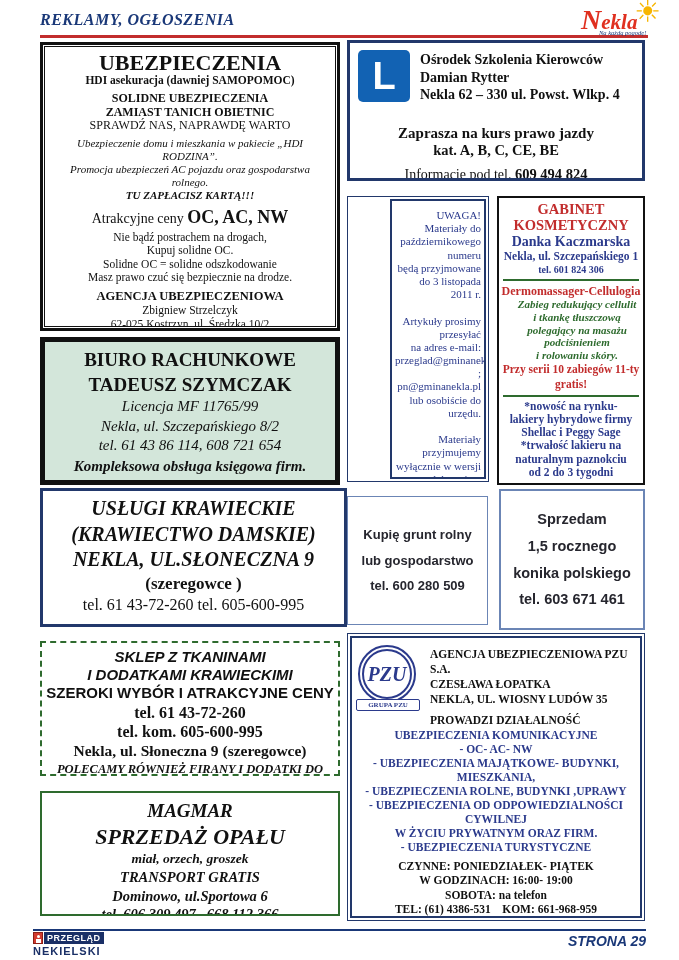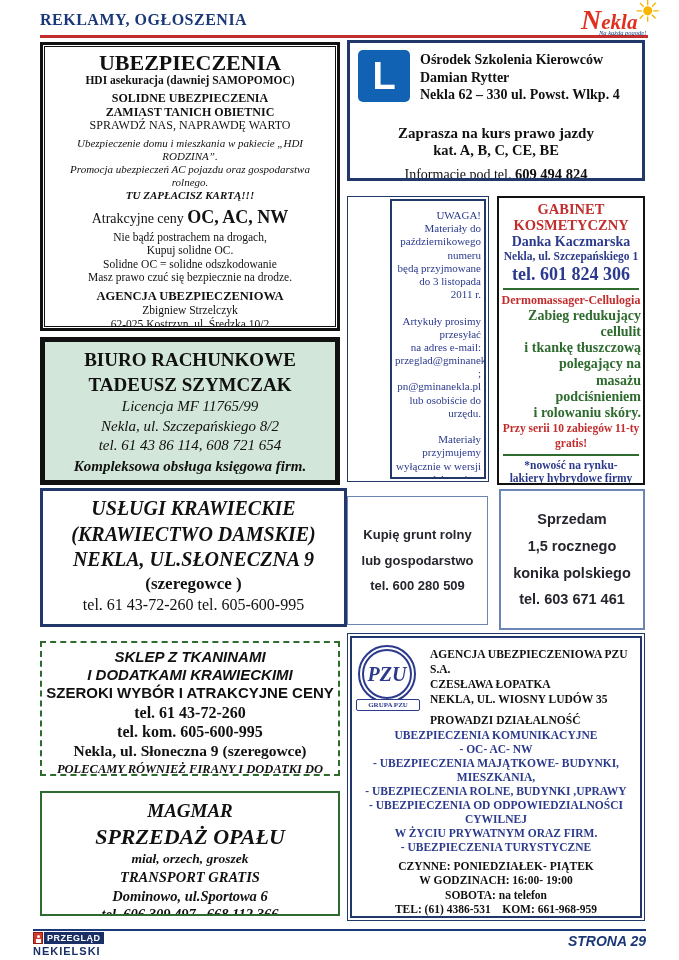--- a/index.html
+++ b/index.html
@@ -7,21 +7,21 @@
   .page {
     position:relative; width:679px; height:960px; margin:0 auto;
     background:#ffffff; font-family:"Liberation Serif", serif; color:#111;
     overflow:hidden;
   }
   .box { position:absolute; overflow:hidden; background:#fff; }
   .ctr { text-align:center; }
   .pre { white-space:pre-line; }
 
   
-  .hdr-title { position:absolute; left:40px; top:11px; font-size:16px; font-weight:bold; color:#1a3878; letter-spacing:.5px; }
+  .hdr-title { position:absolute; left:40px; top:11px; font-size:16px; font-weight:bold; font-style:italic; color:#1a3878; letter-spacing:.5px; }
   .hdr-rule  { position:absolute; left:40px; top:35px; width:608px; height:3px; background:#c22d2d; }
   .nekla { position:absolute; right:18px; top:2px; width:80px; height:38px; }
   .nekla .sun { position:absolute; right:0px; top:-8px; font-size:30px; color:#f7b500; font-family:"DejaVu Sans", sans-serif; }
   .nekla .word { position:absolute; left:0; top:2px; font-size:21px; font-weight:bold; font-style:italic; color:#e03020; font-family:"Liberation Serif", serif; }
   .nekla .word::first-letter { font-size:28px; }
   .nekla .tag { position:absolute; left:18px; top:27px; font-size:6.5px; font-style:italic; color:#1a3878; white-space:nowrap; }
 
   
   #hdi { left:40px; top:42px; width:300px; height:289px; border:3px solid #111; }
   #hdi .inner { position:absolute; inset:1px; border:1px solid #111; padding:4px 6px; text-align:center; overflow:hidden; }
@@ -80,24 +80,24 @@
   
   #uwaga { left:347px; top:196px; width:142px; height:286px; border:1px solid #22386b; }
   #uwaga .inner { position:absolute; inset:2px; border:2px solid #22386b; padding:8px 3px; text-align:right;
                   color:#2b3a8c; font-size:11px; line-height:1.2; overflow:hidden;margin-left:40px; }
 
   
   #gabinet { left:497px; top:196px; width:148px; height:289px; border:2px solid #111; padding:4px 2px; }
   .gab-title { color:#c22d2d; font-weight:bold; font-size:14.5px; line-height:1.1; }
   .gab-name { color:#2b3a8c; font-weight:bold; font-size:14px; line-height:1.15; }
   .gab-addr { color:#2b3a8c; font-weight:bold; font-size:11.5px; line-height:1.2; }
-  .gab-tel { color:#2b3a8c; font-weight:bold; font-size:18px; line-height:1.2; }
+  .gab-tel { color:#2b3a8c; font-weight:bold; font-size:10px; line-height:1.2; }
   .gab-hr { border:0; border-top:2px solid #2e6b2e; margin:3px 2px; }
   .gab-sub { color:#c22d2d; font-weight:bold; font-size:12px; line-height:1.2; }
-  .gab-desc { color:#2e6b2e; font-weight:bold; font-size:14px; line-height:1.16; text-align:right; padding-left:12px; }
+  .gab-desc { color:#2e6b2e; font-weight:bold; font-style:italic; font-size:11px; line-height:1.16; text-align:center; padding-left:12px; }
   .gab-promo { color:#c22d2d; font-weight:bold; font-size:11.5px; line-height:1.3; }
   .gab-nails { color:#2b3a8c; font-weight:bold; font-size:11.5px; line-height:1.15; }
 
   
   .classified { font-family:"Liberation Sans", sans-serif; font-weight:bold; color:#26262e;
                 display:flex; align-items:center; justify-content:center; text-align:center; }
   #kupie { left:347px; top:496px; width:141px; height:129px; border:1px solid #6b85b5; font-size:13px; line-height:1.95; }
   #sprzedam { left:499px; top:489px; width:146px; height:141px; border:2px solid #6b85b5; font-size:14.5px; line-height:1.85; }
 
   

